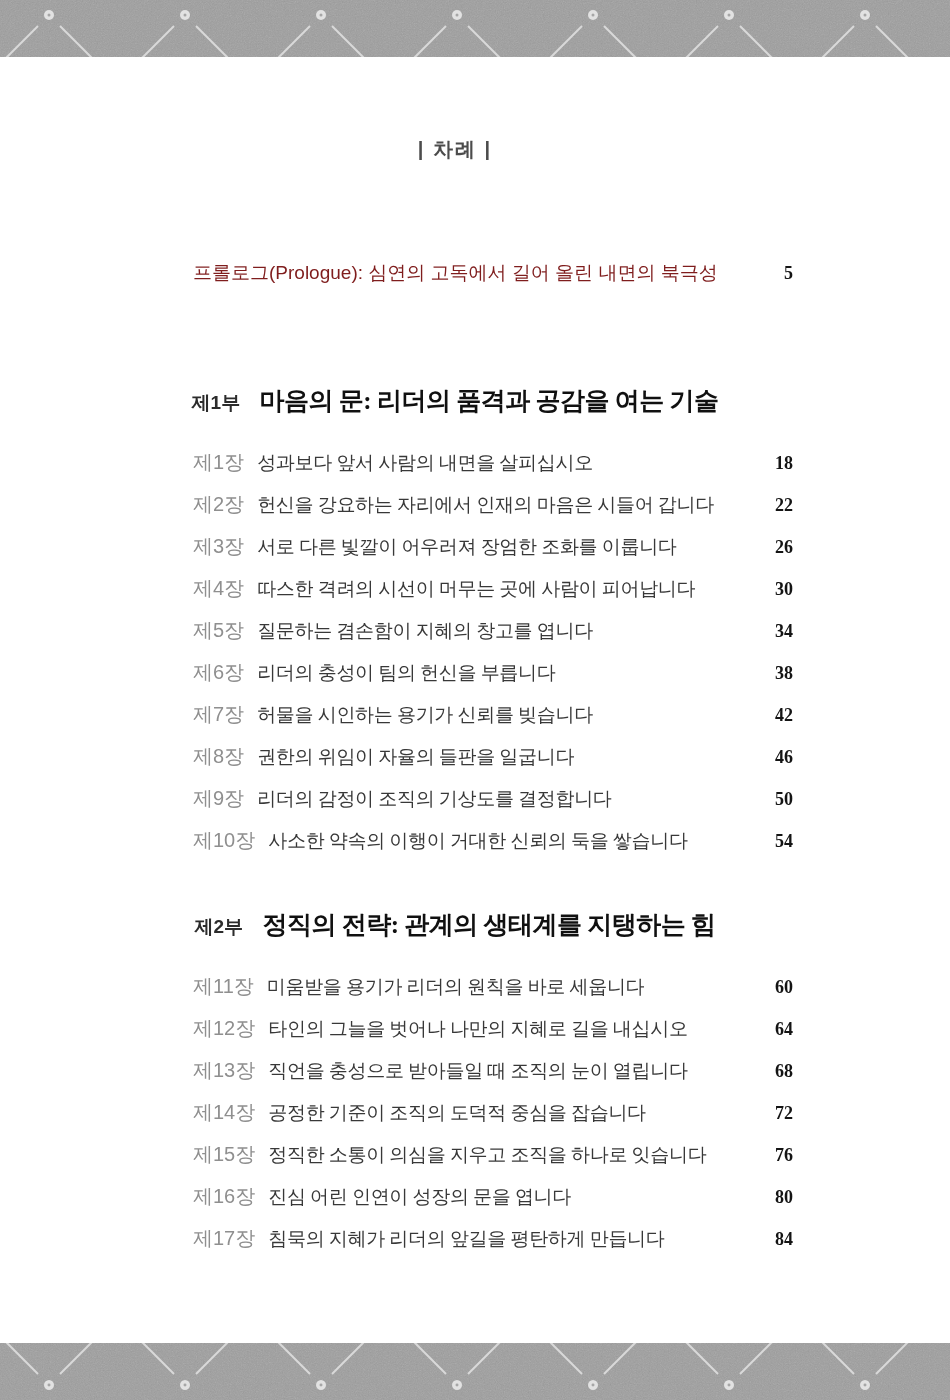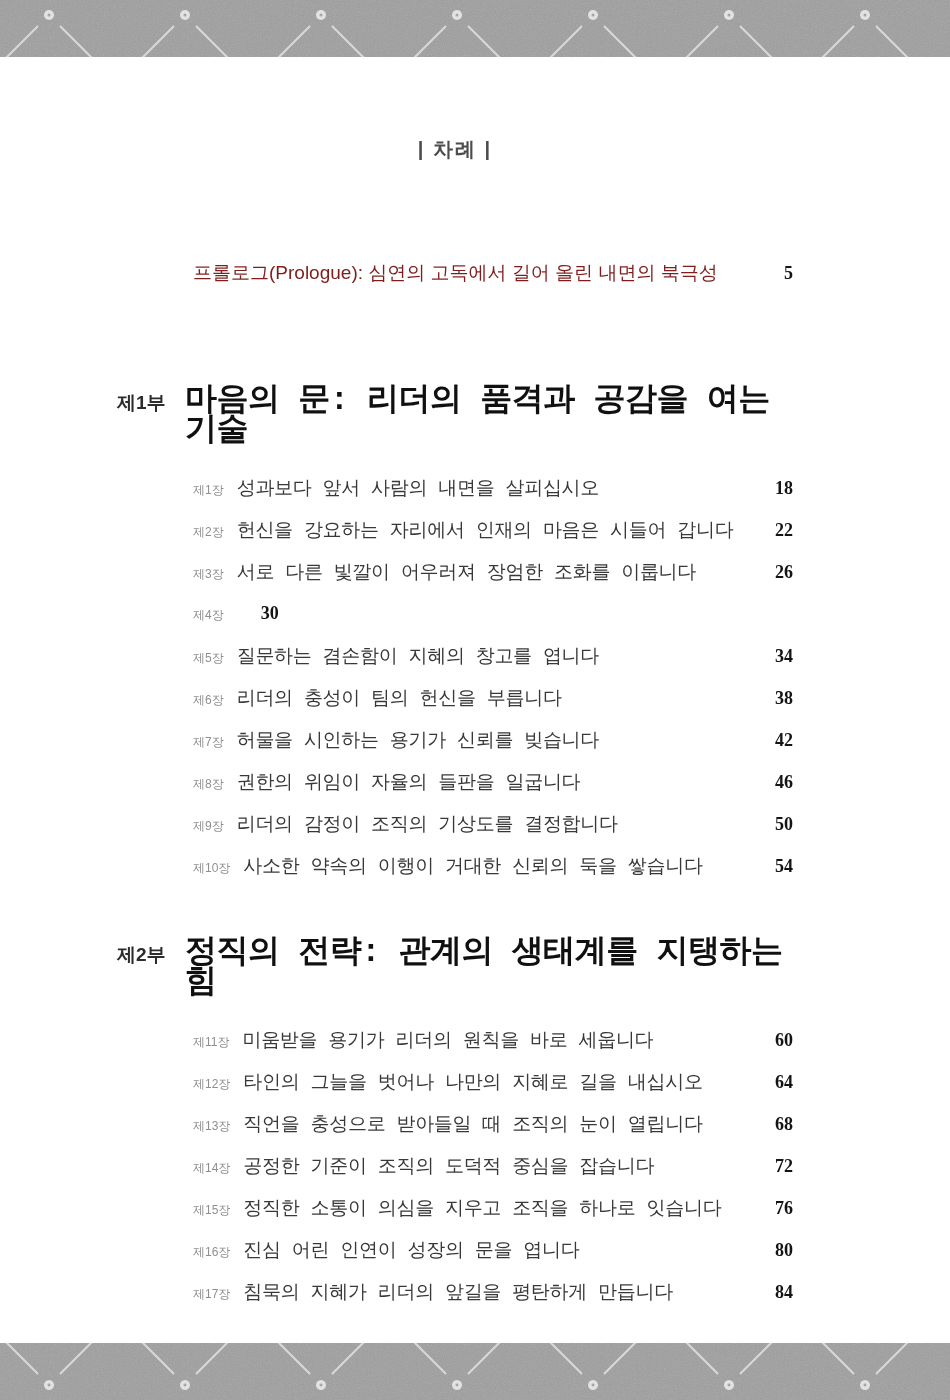--- a/index.html
+++ b/index.html
@@ -80,45 +80,45 @@
   }
   .part-label {
     flex: none;
     width: 68px;
     font-family: "Liberation Sans", "DejaVu Sans", sans-serif;
     font-size: 19px;
     font-weight: bold;
     color: #2c2c2c;
   }
   .part-title {
-    font-family: Liberation Mono, monospace;
-    font-size: 32px;
+    font-family: Liberation Serif, serif;
+    font-size: 25px;
     font-weight: bold;
     letter-spacing: -0.5px;
     color: #101010;
   }
 
   .chapters { margin-top: 31px; }
   .chapter-row {
     display: flex;
     align-items: baseline;
     padding-left: 76px;
     height: 24px;
     margin-bottom: 18px;
   }
   .chapter-label {
     flex: none;
     margin-right: 13px;
     font-family: "Liberation Sans", "DejaVu Sans", sans-serif;
-    font-size: 12px;
+    font-size: 20px;
     color: #8f8f8f;
   }
   .chapter-title {
     flex: 1;
-    font-family: Liberation Mono, monospace;
+    font-family: Liberation Serif, serif;
     font-size: 19px;
     line-height: 24px;
     font-weight: 500;
     letter-spacing: -0.3px;
     color: #383838;
   }
 </style>
 </head>
 <body>
 
@@ -173,20 +173,21 @@
   </div>
 
   <div class="chapter-row">
     <span class="chapter-label">제3장</span>
     <span class="chapter-title">서로 다른 빛깔이 어우러져 장엄한 조화를 이룹니다</span>
     <span class="page-num">26</span>
   </div>
 
   <div class="chapter-row">
     <span class="chapter-label">제4장</span>
+    <span class="chapter-title">따스한 격려의 시선이 머무는 곳에 사람이 피어납니다</span>
     <span class="page-num">30</span>
   </div>
 
   <div class="chapter-row">
     <span class="chapter-label">제5장</span>
     <span class="chapter-title">질문하는 겸손함이 지혜의 창고를 엽니다</span>
     <span class="page-num">34</span>
   </div>
 
   <div class="chapter-row">

